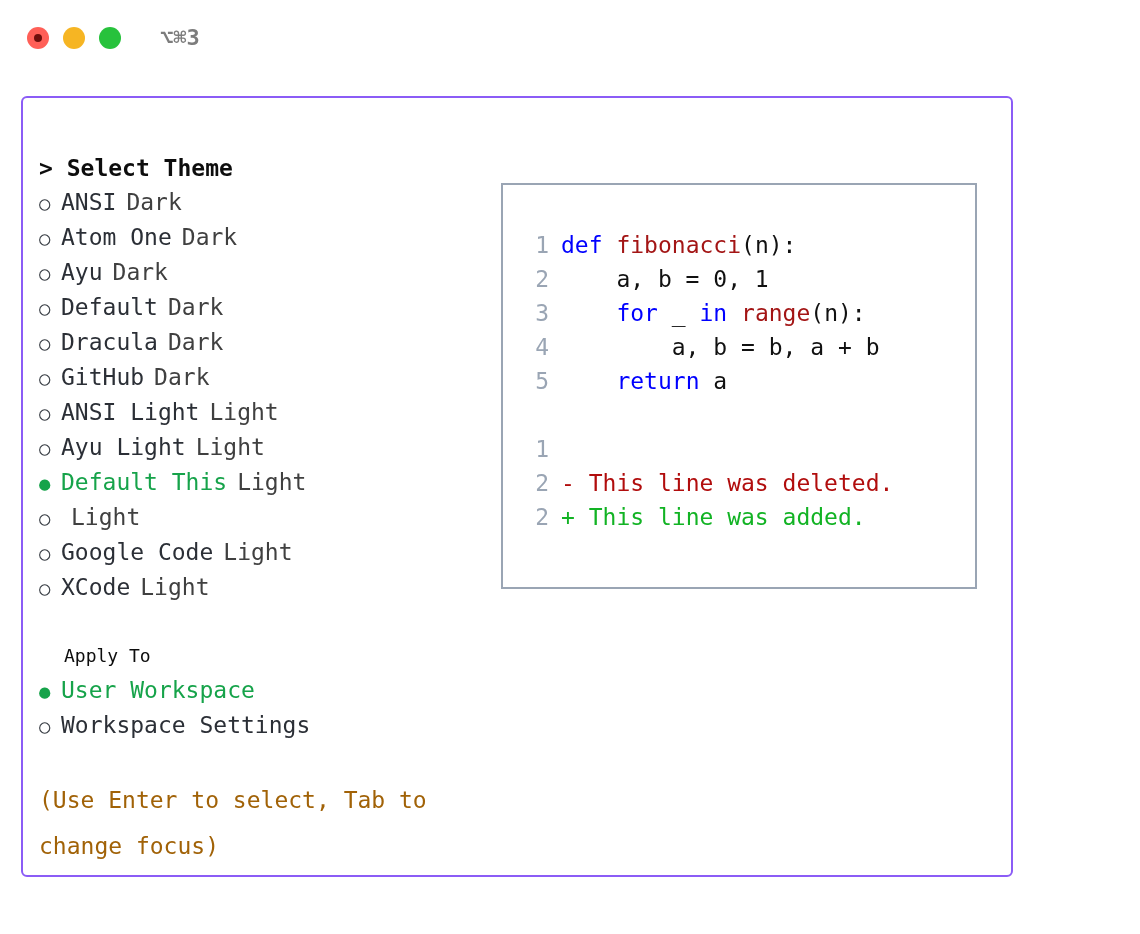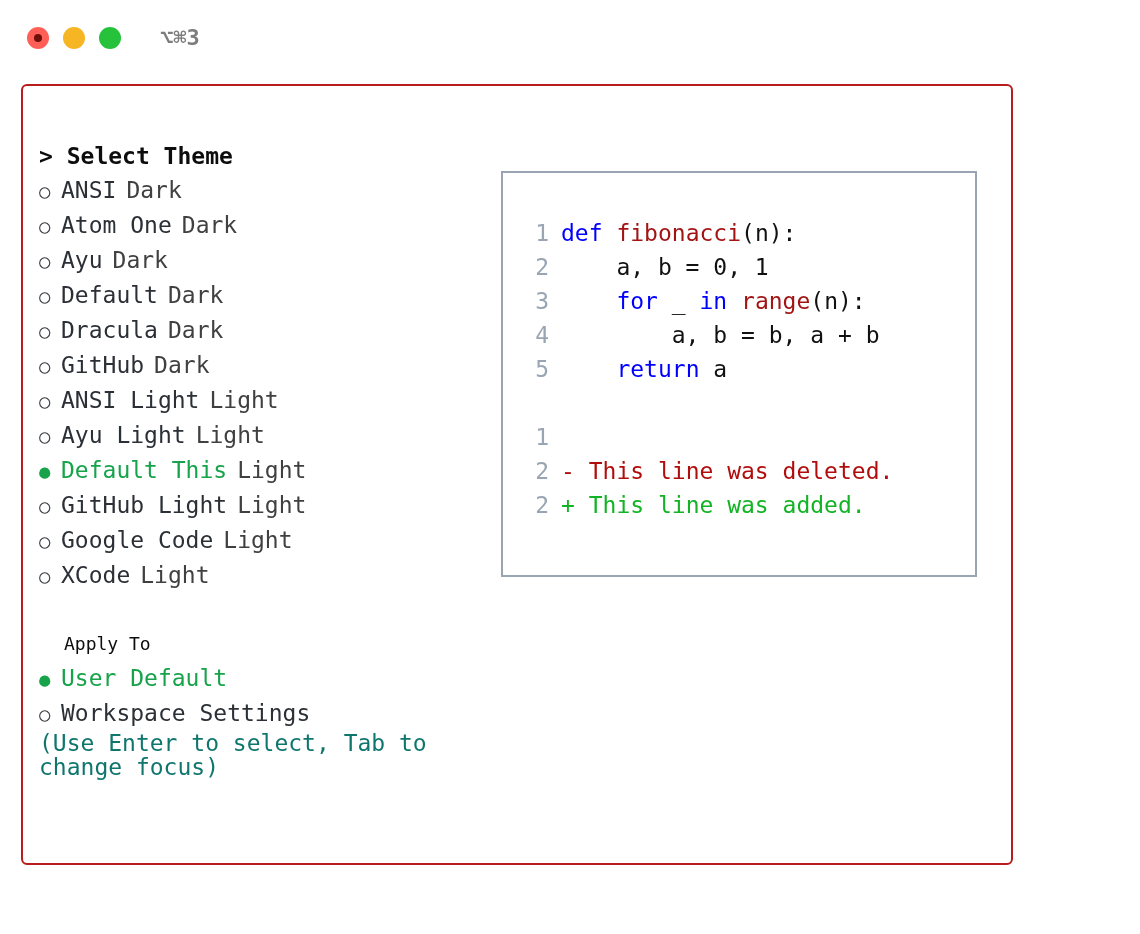--- a/index.html
+++ b/index.html
@@ -65,24 +65,24 @@
     font-size: 22px;
     font-weight: bold;
     letter-spacing: 0px;
     line-height: 1;
   }
 
   
   #panel {
     position: absolute;
     left: 21px;
-    top: 84px;
+    top: 96px;
     width: 992px;
     height: 781px;
-    border: 2px solid #b91c1c;
+    border: 2px solid #8b5cf6;
     border-radius: 6px;
     box-sizing: border-box;
   }
 
   
   #columns {
     position: absolute;
     left: 0; top: 0;
     width: 100%;
     height: 100%;
@@ -137,23 +137,24 @@
 
   .apply-title {
     font-size: 18px;
     line-height: 34px;
     color: #0d0d0d;
     padding-left: 25px;
     white-space: pre;
   }
 
   #hint {
-    font-size: 23px;
-    line-height: 24px;
-    color: #0f766e;
+    margin-top: 34px;
+    font-size: 23px;
+    line-height: 46px;
+    color: #a16207;
     width: 400px;
     white-space: normal;
   }
 
   
   #preview-title {
     font-size: 23px;
     line-height: 34px;
     color: #0d0d0d;
     white-space: pre;
@@ -221,31 +222,31 @@
         <div id="theme-options">
             <div class="option-row"><span class="bullet">○</span><span class="opt-name">ANSI</span><span class="opt-tag">Dark</span></div>
             <div class="option-row"><span class="bullet">○</span><span class="opt-name">Atom One</span><span class="opt-tag">Dark</span></div>
             <div class="option-row"><span class="bullet">○</span><span class="opt-name">Ayu</span><span class="opt-tag">Dark</span></div>
             <div class="option-row"><span class="bullet">○</span><span class="opt-name">Default</span><span class="opt-tag">Dark</span></div>
             <div class="option-row"><span class="bullet">○</span><span class="opt-name">Dracula</span><span class="opt-tag">Dark</span></div>
             <div class="option-row"><span class="bullet">○</span><span class="opt-name">GitHub</span><span class="opt-tag">Dark</span></div>
             <div class="option-row"><span class="bullet">○</span><span class="opt-name">ANSI Light</span><span class="opt-tag">Light</span></div>
             <div class="option-row"><span class="bullet">○</span><span class="opt-name">Ayu Light</span><span class="opt-tag">Light</span></div>
             <div class="option-row"><span class="bullet selected">●</span><span class="opt-name selected">Default This</span><span class="opt-tag">Light</span></div>
-            <div class="option-row"><span class="bullet">○</span><span class="opt-name">GitHub Light</span><span class="opt-tag">Light</span></div>
+            <div class="option-row"><span class="bullet">○</span><span class="opt-tag">Light</span></div>
             <div class="option-row"><span class="bullet">○</span><span class="opt-name">Google Code</span><span class="opt-tag">Light</span></div>
             <div class="option-row"><span class="bullet">○</span><span class="opt-name">XCode</span><span class="opt-tag">Light</span></div>
           </div>
 
         <div class="spacer-sm"></div>
 
         <div class="apply-title">Apply To</div>
 
         <div id="apply-options">
-            <div class="option-row"><span class="bullet selected">●</span><span class="opt-name selected">User Default</span></div>
+            <div class="option-row"><span class="bullet selected">●</span><span class="opt-name selected">User Workspace</span></div>
             <div class="option-row"><span class="bullet">○</span><span class="opt-name">Workspace Settings</span></div>
           </div>
 
         <div id="hint">(Use Enter to select, Tab to change focus)</div>
       </div>
 
       <div id="right-col">
 
         <div id="preview-box">
           <div id="code">

